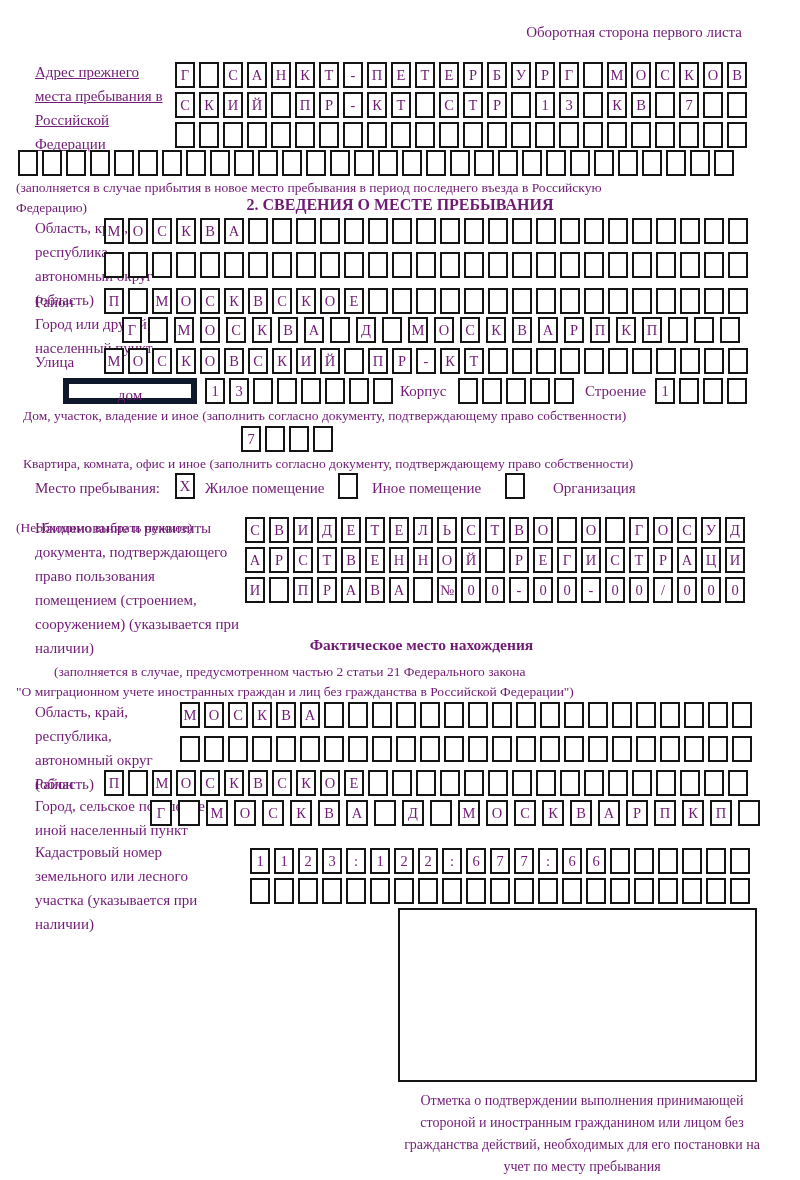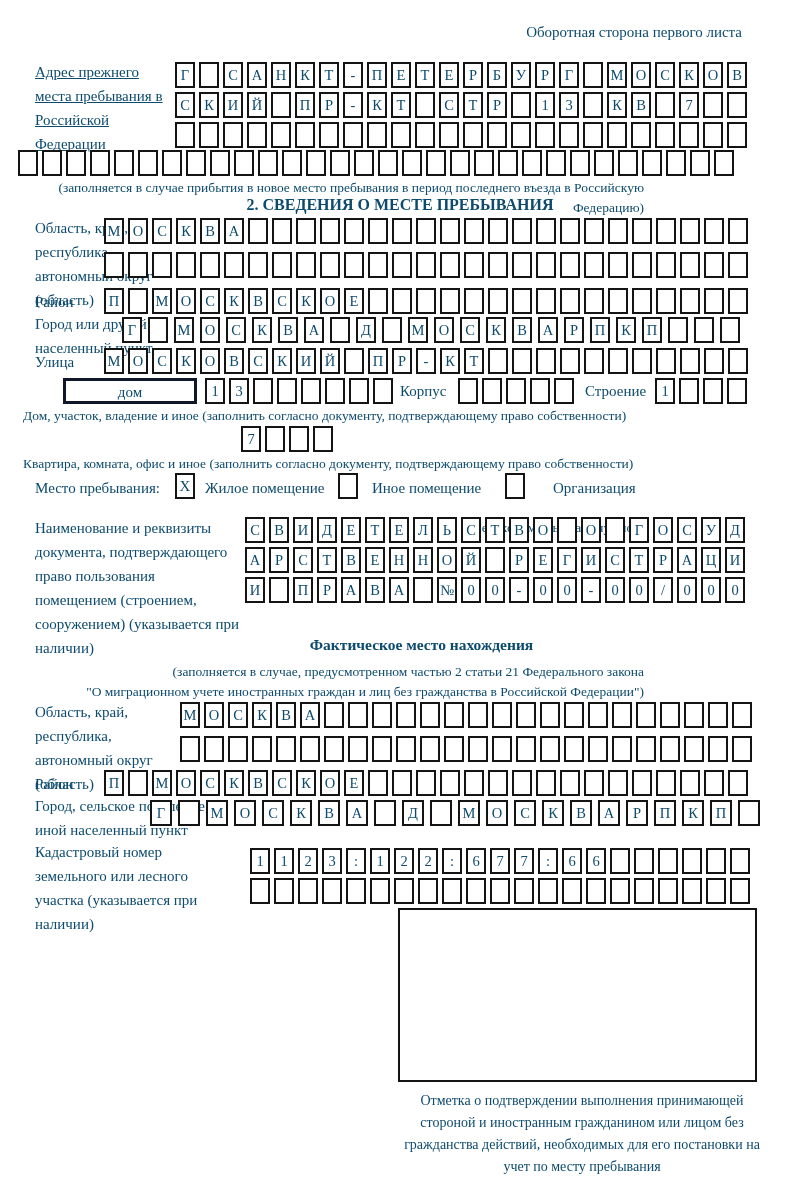--- a/index.html
+++ b/index.html
@@ -2,59 +2,59 @@
 <html><head>
 <meta charset="utf-8">
 <style>
   * { box-sizing: border-box; }
   html, body { margin: 0; padding: 0; background: #fff; }
   .page {
     position: relative;
     width: 800px;
     height: 1180px;
     background: #fff;
-    color: #0c4a6e;
+    color: #701a75;
     font-family: "Liberation Serif", serif;
     overflow: hidden;
   }
   .lbl { position: absolute; font-size: 15px; line-height: 24px; }
   .boxrow { position: absolute; white-space: nowrap; height: 26px; font-family: Liberation Serif, serif; }
   .cell {
     display: inline-block;
     width: 20px; height: 26px;
     border: 2px solid #141414;
     margin-right: 4px;
     text-align: center;
     font-size: 14.5px;
     line-height: 22px;
     vertical-align: top;
     background: #fff;
   }
   .sp .cell { margin-right: 6px; }
   .sp2 .cell { width: 22px; margin-right: 6px; }
   .lblbox {
     position: absolute;
-    border: 3px solid #0f172a;
+    border: 6px solid #0f172a;
     height: 26px;
     text-align: center;
     font-size: 15px;
     line-height: 22px;
     background: #fff;
   }
   .checkbox {
     position: absolute;
     width: 20px; height: 26px;
     border: 2px solid #141414;
     text-align: center;
     font-size: 15px;
     line-height: 22px;
     background: #fff;
   }
   .cap { position: absolute; font-size: 13.5px; line-height: 20px; }
-  .cap-center { left: 0; width: 644px; text-align: right; }
+  .cap-center { left: 16px; width: 644px; text-align: left; }
   .title { position: absolute; left: 0; width: 800px; text-align: center; font-weight: bold; font-size: 16px; }
   .topnote { position: absolute; top: 24px; right: 58px; font-size: 15px; }
   .bigbox { position: absolute; border: 2px solid #141414; background: #fff; }
 </style>
 </head>
 <body>
 
 <div class="page">
 
   <div class="topnote">Оборотная сторона первого листа</div>

